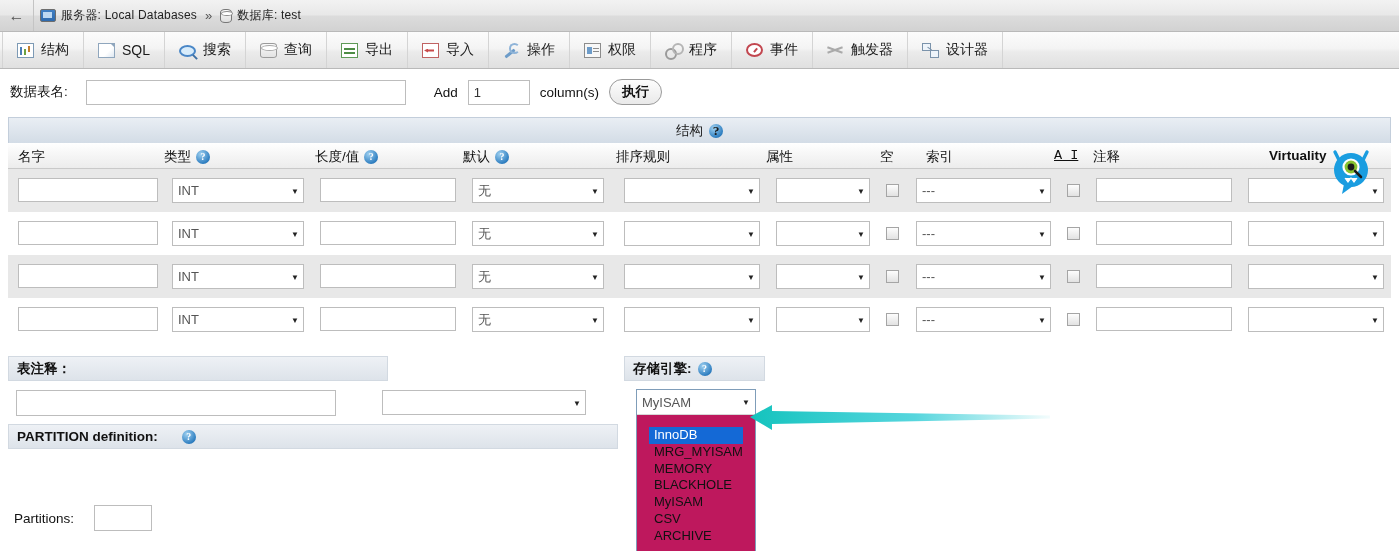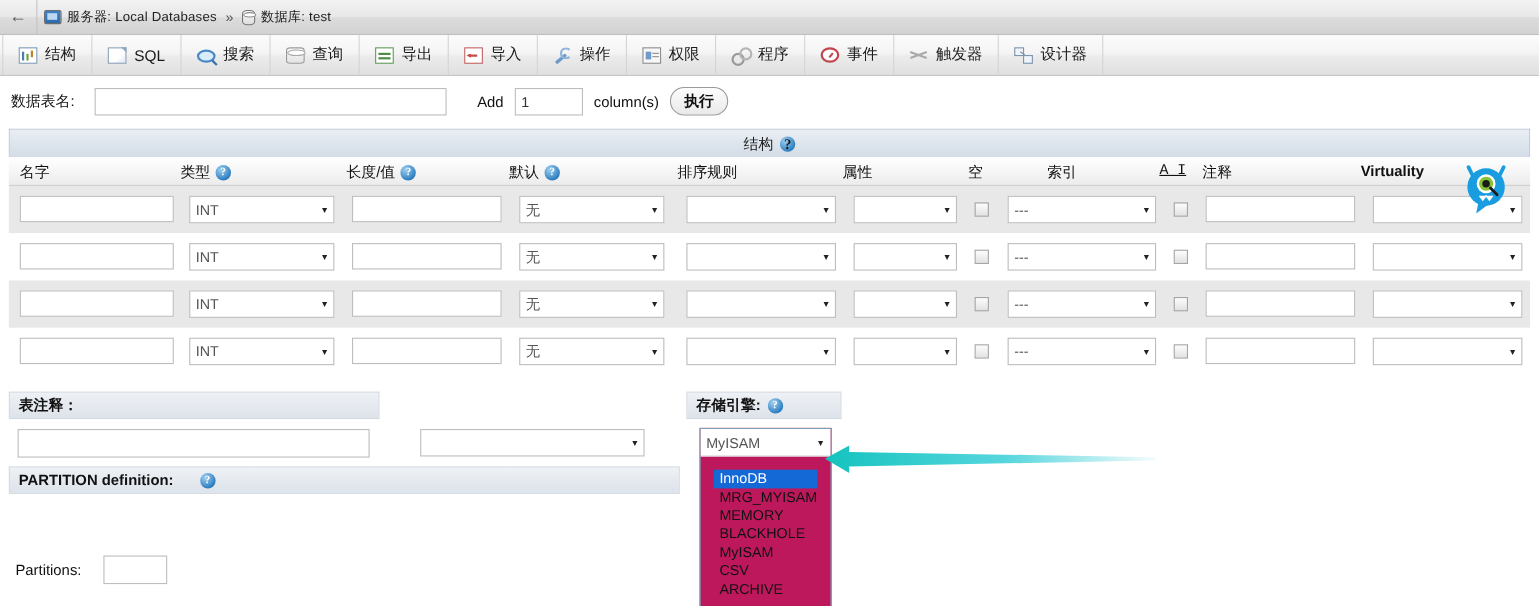--- a/index.html
+++ b/index.html
@@ -300,30 +300,30 @@
       </div>
       <div class="h" style="left: 608px;">
         <span>排序规则</span>
       </div>
       <div class="h" style="left: 758px;">
         <span>属性</span>
       </div>
       <div class="h" style="left: 872px;">
         <span>空</span>
       </div>
-      <div class="h" style="left: 944px; justify-content: flex-end;">
+      <div class="h" style="left: 918px; justify-content: flex-end;">
         <span>索引</span>
       </div>
       <div class="h" style="left: 1046px;">
         <span class="ai-u">A I</span>
       </div>
       <div class="h" style="left: 1085px;">
         <span>注释</span>
       </div>
-      <div class="h bold" style="left: 1229px; text-align: right;">
+      <div class="h bold" style="left: 1261px; text-align: right;">
         <span>Virtuality</span>
       </div>
     </div>
 
   <div id="rows-container">
       <div class="frow alt" style="top: 169px;">
         <div class="cell" style="left: 10px;"><input class="inp" type="text" value="" style="width: 140px;"></div>
         <div class="cell" style="left: 164px; top: 9px;"><span class="selwrap"><select class="sel" style="width: 132px;"><option>INT</option></select></span></div>
         <div class="cell" style="left: 312px;"><input class="inp" type="text" value="" style="width: 136px;"></div>
         <div class="cell" style="left: 464px; top: 9px;"><span class="selwrap"><select class="sel" style="width: 132px;"><option>无</option></select></span></div>
@@ -369,21 +369,21 @@
         <div class="cell" style="left: 616px; top: 9px;"><span class="selwrap"><select class="sel" style="width: 136px;"><option></option></select></span></div>
         <div class="cell" style="left: 768px; top: 9px;"><span class="selwrap"><select class="sel" style="width: 94px;"><option></option></select></span></div>
         <div class="cell" style="left: 878px; top: 15px;"><span class="chk"></span></div>
         <div class="cell" style="left: 908px; top: 9px;"><span class="selwrap"><select class="sel" style="width: 135px;"><option>---</option></select></span></div>
         <div class="cell" style="left: 1059px; top: 15px;"><span class="chk"></span></div>
         <div class="cell" style="left: 1088px;"><input class="inp" type="text" value="" style="width: 136px;"></div>
         <div class="cell" style="left: 1240px; top: 9px;"><span class="selwrap"><select class="sel" style="width: 136px;"><option></option></select></span></div>
       </div>
     </div>
 
-  <div class="sect-hdr" style="left:8px; top:356px; width:337px;">
+  <div class="sect-hdr" style="left:8px; top:356px; width:380px;">
     <b>表注释：</b>
   </div>
   <input class="inp" style="position: absolute; left: 16px; top: 390px; width: 320px; height: 26px;" value="">
 
   <div class="selwrap" style="position:absolute;left:382px;top:390px;">
     <select class="sel" style="width:204px;">
       <option></option>
     </select>
   </div>
 

